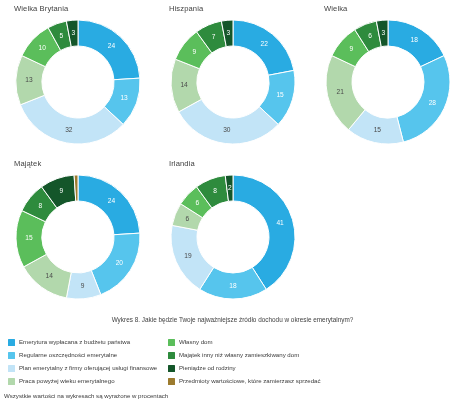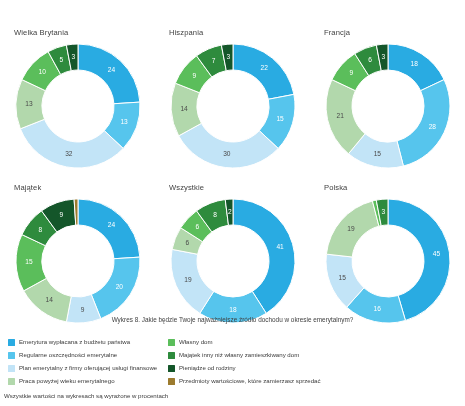--- a/index.html
+++ b/index.html
@@ -12,21 +12,21 @@
   }
   .sheet{position:relative;width:465px;height:406px;}
 
   
   .charts{
     position:absolute;left:0;top:0;width:465px;height:312px;
     display:grid;
     grid-template-columns:155px 155px 155px;
     grid-template-rows:155px 157px;
   }
-  .cell{position:relative;margin-top:24px;}
+  .cell{position:relative;}
   .cell-title{
     position:absolute;left:14px;top:4px;
     font-size:7.6px;color:#3f3f3f;letter-spacing:.1px;white-space:nowrap;
   }
   .donut-wrap{
     position:absolute;left:0;top:11px;width:155px;height:142px;
     display:flex;align-items:center;justify-content:center;
   }
   .donut{display:block;}
   .slice-label{
@@ -108,21 +108,21 @@
             <path d="M 8.353857874928423 43.176277733549945 A 62 62 0 0 1 29.55731435786666 15.840946348753263 L 44.83973091747096 36.875388202501895 A 36 36 0 0 0 32.52804650802295 52.74751610335158 Z" fill="#5BBE5B" stroke="#ffffff" stroke-width="1"></path>
             <text x="27.282404393591193" y="35.96755437100413" class="slice-label">9</text>
             <path d="M 29.55731435786666 15.840946348753263 A 62 62 0 0 1 54.38235849568502 5.098190454821314 L 59.254272674913885 30.637658973767216 A 36 36 0 0 0 44.83973091747096 36.875388202501895 Z" fill="#2E8B3D" stroke="#ffffff" stroke-width="1"></path>
             <text x="46.539753358895766" y="21.03002334148492" class="slice-label">7</text>
             <path d="M 54.38235849568502 5.098190454821314 A 62 62 0 0 1 65.99999999999999 4 L 66 30 A 36 36 0 0 0 59.254272674913885 30.637658973767216 Z" fill="#14562A" stroke="#ffffff" stroke-width="1"></path>
             <text x="61.388692647392816" y="17.217463734449083" class="slice-label">3</text>
           </svg>
         </div>
       </div>
       <div class="cell">
-        <div class="cell-title">Francja</div>
+        <div class="cell-title">Wielka</div>
         <div class="donut-wrap">
           <svg class="donut" width="132" height="132" viewBox="0 0 132 132">
             <path d="M 66 4 A 62 62 0 0 1 122.09927725289322 39.60168392296549 L 98.5737738887767 50.67194550365738 A 36 36 0 0 0 66 30 Z" fill="#29ABE2" stroke="#ffffff" stroke-width="1"></path>
             <text x="92.25551295397082" y="24.62793165040126" class="slice-label">18</text>
             <path d="M 122.09927725289322 39.60168392296549 A 62 62 0 0 1 81.41877300422098 126.05215598997513 L 74.95283593793476 100.86899380063073 A 36 36 0 0 0 98.5737738887767 50.67194550365738 Z" fill="#56C5ED" stroke="#ffffff" stroke-width="1"></path>
             <text x="110.33652557083495" y="86.86318528668858" class="slice-label">28</text>
             <path d="M 81.41877300422098 126.05215598997513 A 62 62 0 0 1 26.479712635581215 113.77182105209891 L 43.05273636904715 93.7384767399284 A 36 36 0 0 0 74.95283593793476 100.86899380063073 Z" fill="#C2E4F7" stroke="#ffffff" stroke-width="1"></path>
             <text x="55.310981171569395" y="113.81992133499861" class="slice-label dark">15</text>
             <path d="M 26.479712635581215 113.77182105209891 A 62 62 0 0 1 9.900722747106812 39.60168392296544 L 33.426226111223315 50.671945503657355 A 36 36 0 0 0 43.05273636904715 93.7384767399284 Z" fill="#B2D8AC" stroke="#ffffff" stroke-width="1"></path>
             <text x="18.180078665001375" y="76.68901882843058" class="slice-label dark">21</text>
@@ -152,59 +152,40 @@
             <path d="M 9.900722747106776 39.60168392296552 A 62 62 0 0 1 29.55731435786666 15.840946348753263 L 44.83973091747096 36.875388202501895 A 36 36 0 0 0 33.42622611122329 50.6719455036574 Z" fill="#2E8B3D" stroke="#ffffff" stroke-width="1"></path>
             <text x="28.244851103986335" y="34.76622450231419" class="slice-label">8</text>
             <path d="M 29.55731435786666 15.840946348753263 A 62 62 0 0 1 62.106987789182526 4.122342837447164 L 63.739541296944694 30.071037776582223 A 36 36 0 0 0 44.83973091747096 36.875388202501895 Z" fill="#14562A" stroke="#ffffff" stroke-width="1"></path>
             <text x="49.40184190798068" y="19.89684232124297" class="slice-label">9</text>
             <path d="M 62.106987789182526 4.122342837447164 A 62 62 0 0 1 65.99999999999999 4 L 66 30 A 36 36 0 0 0 63.739541296944694 30.071037776582223 Z" fill="#9C7B2E" stroke="#ffffff" stroke-width="1"></path>
             <text x="63.832657623609144" y="-2.965952665235477" class="slice-label outside">1</text>
           </svg>
         </div>
       </div>
       <div class="cell">
-        <div class="cell-title">Wszystkie</div>
+        <div class="cell-title">Irlandia</div>
         <div class="donut-wrap">
           <svg class="donut" width="132" height="132" viewBox="0 0 132 132">
             <path d="M 66 4 A 62 62 0 0 1 99.2212612886978 118.34833138112492 L 85.28976461924388 96.39580531807255 A 36 36 0 0 0 66 30 Z" fill="#29ABE2" stroke="#ffffff" stroke-width="1"></path>
             <text x="113.05439059817022" y="52.32943580407776" class="slice-label">41</text>
             <path d="M 99.2212612886978 118.34833138112492 A 62 62 0 0 1 32.77873871130224 118.34833138112495 L 46.71023538075614 96.39580531807255 A 36 36 0 0 0 85.28976461924388 96.39580531807255 Z" fill="#56C5ED" stroke="#ffffff" stroke-width="1"></path>
             <text x="66" y="115" class="slice-label">18</text>
             <path d="M 32.77873871130224 118.34833138112495 A 62 62 0 0 1 5.098190454821285 54.382358495685146 L 30.637658973767195 59.254272674913956 A 36 36 0 0 0 46.71023538075614 96.39580531807255 Z" fill="#C2E4F7" stroke="#ffffff" stroke-width="1"></path>
             <text x="21.030023341484934" y="85.46024664110428" class="slice-label dark">19</text>
             <path d="M 5.098190454821285 54.382358495685146 A 62 62 0 0 1 13.651668618875057 32.77873871130222 L 35.60419468192745 46.71023538075613 A 36 36 0 0 0 30.637658973767195 59.254272674913956 Z" fill="#B2D8AC" stroke="#ffffff" stroke-width="1"></path>
             <text x="20.440952191475674" y="47.961896918450805" class="slice-label dark">6</text>
             <path d="M 13.651668618875057 32.77873871130222 A 62 62 0 0 1 29.55731435786666 15.840946348753263 L 44.83973091747096 36.875388202501895 A 36 36 0 0 0 35.60419468192745 46.71023538075613 Z" fill="#5BBE5B" stroke="#ffffff" stroke-width="1"></path>
             <text x="30.280537256350826" y="32.45719180949427" class="slice-label">6</text>
             <path d="M 29.55731435786666 15.840946348753263 A 62 62 0 0 1 58.229339519013166 4.488888518502371 L 61.488003591685064 30.283870752678794 A 36 36 0 0 0 44.83973091747096 36.875388202501895 Z" fill="#2E8B3D" stroke="#ffffff" stroke-width="1"></path>
             <text x="47.96189691845075" y="20.440952191475695" class="slice-label">8</text>
             <path d="M 58.229339519013166 4.488888518502371 A 62 62 0 0 1 65.99999999999999 4 L 66 30 A 36 36 0 0 0 61.488003591685064 30.283870752678794 Z" fill="#14562A" stroke="#ffffff" stroke-width="1"></path>
             <text x="62.92326454306361" y="17.096690307014697" class="slice-label">2</text>
           </svg>
         </div>
       </div>
-      <div class="cell">
-        <div class="cell-title">Polska</div>
-        <div class="donut-wrap">
-          <svg class="donut" width="132" height="132" viewBox="0 0 132 132">
-            <path d="M 66 4 A 62 62 0 0 1 83.46741852416865 125.48856436409883 L 76.14237204629147 100.5417470501219 A 36 36 0 0 0 66 30 Z" fill="#29ABE2" stroke="#ffffff" stroke-width="1"></path>
-            <text x="114.50125065216571" y="59.02657292460903" class="slice-label">45</text>
-            <path d="M 83.46741852416865 125.48856436409883 A 62 62 0 0 1 24.66032196798993 112.2063958798968 L 41.9963159814135 92.82952018832717 A 36 36 0 0 0 76.14237204629147 100.5417470501219 Z" fill="#56C5ED" stroke="#ffffff" stroke-width="1"></path>
-            <text x="55.204783893459535" y="113.79605955738495" class="slice-label">16</text>
-            <path d="M 24.66032196798993 112.2063958798968 A 62 62 0 0 1 4.382015203402247 59.1280316061373 L 30.221815279394853 62.00982480356359 A 36 36 0 0 0 41.9963159814135 92.82952018832717 Z" fill="#C2E4F7" stroke="#ffffff" stroke-width="1"></path>
-            <text x="20.226754847009772" y="83.48742485800173" class="slice-label dark">15</text>
-            <path d="M 4.382015203402247 59.1280316061373 A 62 62 0 0 1 50.42882479477308 5.987180513425912 L 56.95867246148114 31.153846749731173 A 36 36 0 0 0 30.221815279394853 62.00982480356359 Z" fill="#B2D8AC" stroke="#ffffff" stroke-width="1"></path>
-            <text x="28.968270856641325" y="33.911824036681054" class="slice-label dark">19</text>
-            <path d="M 50.42882479477308 5.987180513425912 A 62 62 0 0 1 54.26642284965449 5.120420769712197 L 59.186955203025185 30.650566898542564 A 36 36 0 0 0 56.95867246148114 31.153846749731173 Z" fill="#5BBE5B" stroke="#ffffff" stroke-width="1"></path>
-            <text x="50.79857323772868" y="-1.3046552950930845" class="slice-label outside">1</text>
-            <path d="M 54.26642284965449 5.120420769712197 A 62 62 0 0 1 65.99999999999999 4 L 66 30 A 36 36 0 0 0 59.186955203025185 30.650566898542564 Z" fill="#2E8B3D" stroke="#ffffff" stroke-width="1"></path>
-            <text x="61.342253878095015" y="17.221875793918855" class="slice-label">3</text>
-          </svg>
-        </div>
-      </div>
     </div>
 
   <div class="caption">Wykres 8. Jakie będzie Twoje najważniejsze źródło dochodu w okresie emerytalnym?</div>
 
   <div class="legend">
     <div class="legend-col left">
         <div class="legend-item">
           <span class="swatch" style="background: rgb(41, 171, 226);"></span>
           <span class="legend-text">Emerytura wypłacana z budżetu państwa</span>
         </div>

